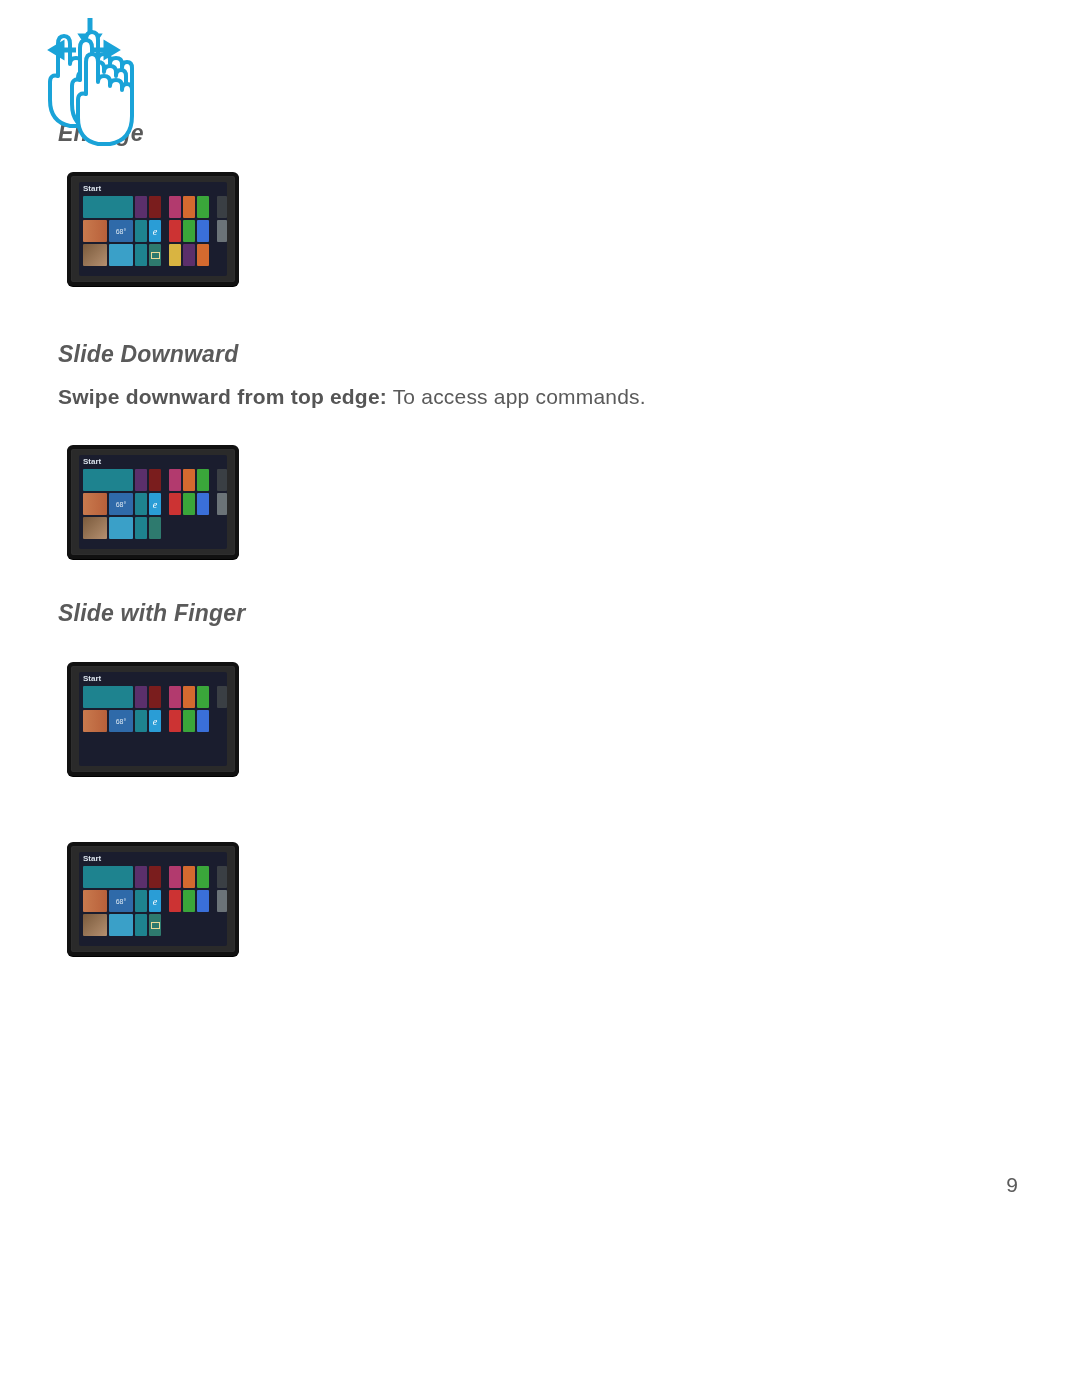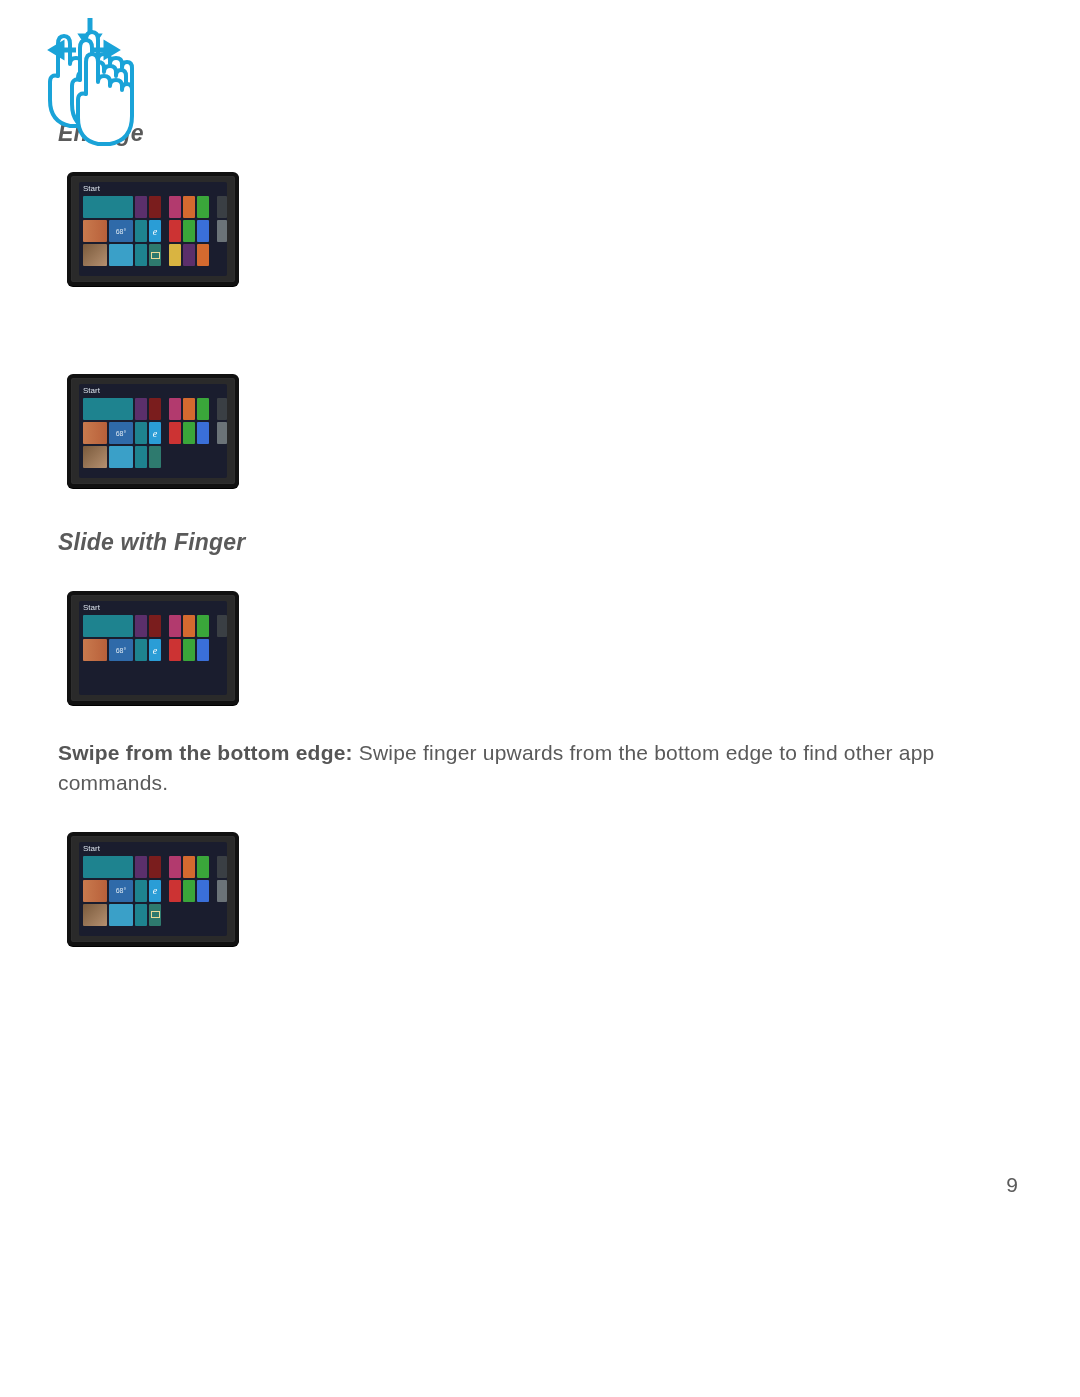--- a/index.html
+++ b/index.html
@@ -72,21 +72,21 @@
     left: 8px; right: 8px; top: 6px; bottom: 6px;
     background: #1a1d2e;
     border-radius: 2px;
     overflow: hidden;
   }
   .start {
     position: absolute;
     left: 4px; top: 2px;
     font-size: 8px;
     color: #d9e1ea;
-    font-weight: 400;
+    font-weight: 700;
   }
   .tiles {
     position: absolute;
     left: 4px; right: 4px; top: 14px; bottom: 4px;
     display: grid;
     grid-template-columns: 24px 24px 12px 12px 4px 12px 12px 12px 4px 10px;
     grid-template-rows: 22px 22px 22px 10px;
     gap: 2px;
   }
   .t { border-radius: 1px; }
@@ -188,20 +188,24 @@
 
         <path class="hand-stroke" d="M30,44 L30,18 Q30,10 36,10 Q42,10 42,18 L42,38 Q42,32 48,32 Q54,32 54,38 L54,42 Q54,36 60,36 Q66,36 66,42 L66,46 Q66,40 71,40 Q76,40 76,46 L76,72 Q76,96 54,100 L42,100 Q22,96 22,74 L22,56 Q22,48 30,50 Z"></path>
       </svg>
     </div>
   </div>
 
   <div class="spacer-14"></div>
 
   <div class="spacer-30"></div>
 
+  <h3 class="section-heading">Slide Downward</h3>
+  <p class="body-text">
+    <strong>Swipe downward from top edge:</strong><span> To access app commands.</span>
+  </p>
 
   <div class="spacer-22"></div>
 
   <div class="fig fig-down">
     <div class="tablet">
       <div class="screen">
         <div class="start">Start</div>
         <div class="tiles">
           <div class="t tealL" style="grid-column:1/3;"></div>
           <div class="t purple" style="grid-column:3;"></div>
@@ -281,23 +285,20 @@
         <polygon class="arrow" points="2,20 12,14 12,26"></polygon>
         <line class="arrow" x1="42" y1="20" x2="58" y2="20"></line>
         <polygon class="arrow" points="66,20 56,14 56,26"></polygon>
 
         <path class="hand-stroke" d="M30,44 L30,18 Q30,10 36,10 Q42,10 42,18 L42,38 Q42,32 48,32 Q54,32 54,38 L54,42 Q54,36 60,36 Q66,36 66,42 L66,46 Q66,40 71,40 Q76,40 76,46 L76,72 Q76,96 54,100 L42,100 Q22,96 22,74 L22,56 Q22,48 30,50 Z"></path>
       </svg>
     </div>
   </div>
 
   <div class="spacer-22"></div>
-  <p class="body-text">
-    <strong>Swipe from the bottom edge:</strong><span> Swipe finger upwards from the bottom edge to find other app commands.</span>
-  </p>
 
   <div class="spacer-22"></div>
 
   <div class="fig fig-up">
     <div class="tablet">
       <div class="screen">
         <div class="start">Start</div>
         <div class="tiles">
           <div class="t tealL" style="grid-column:1/3;"></div>
           <div class="t purple" style="grid-column:3;"></div>

